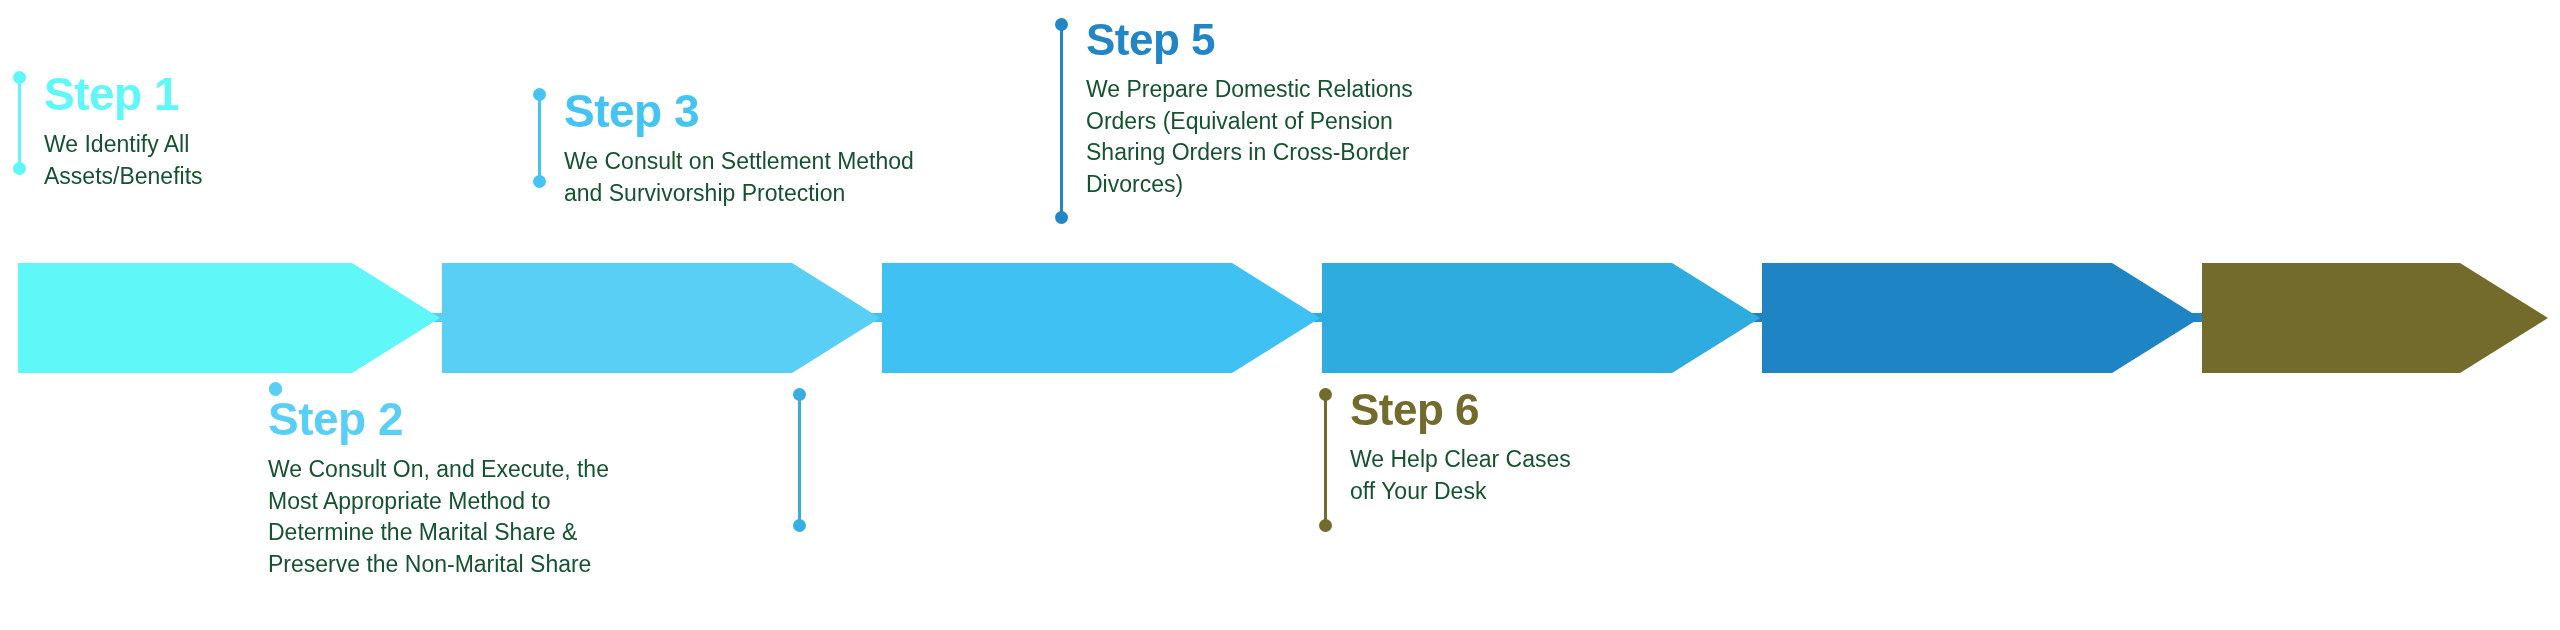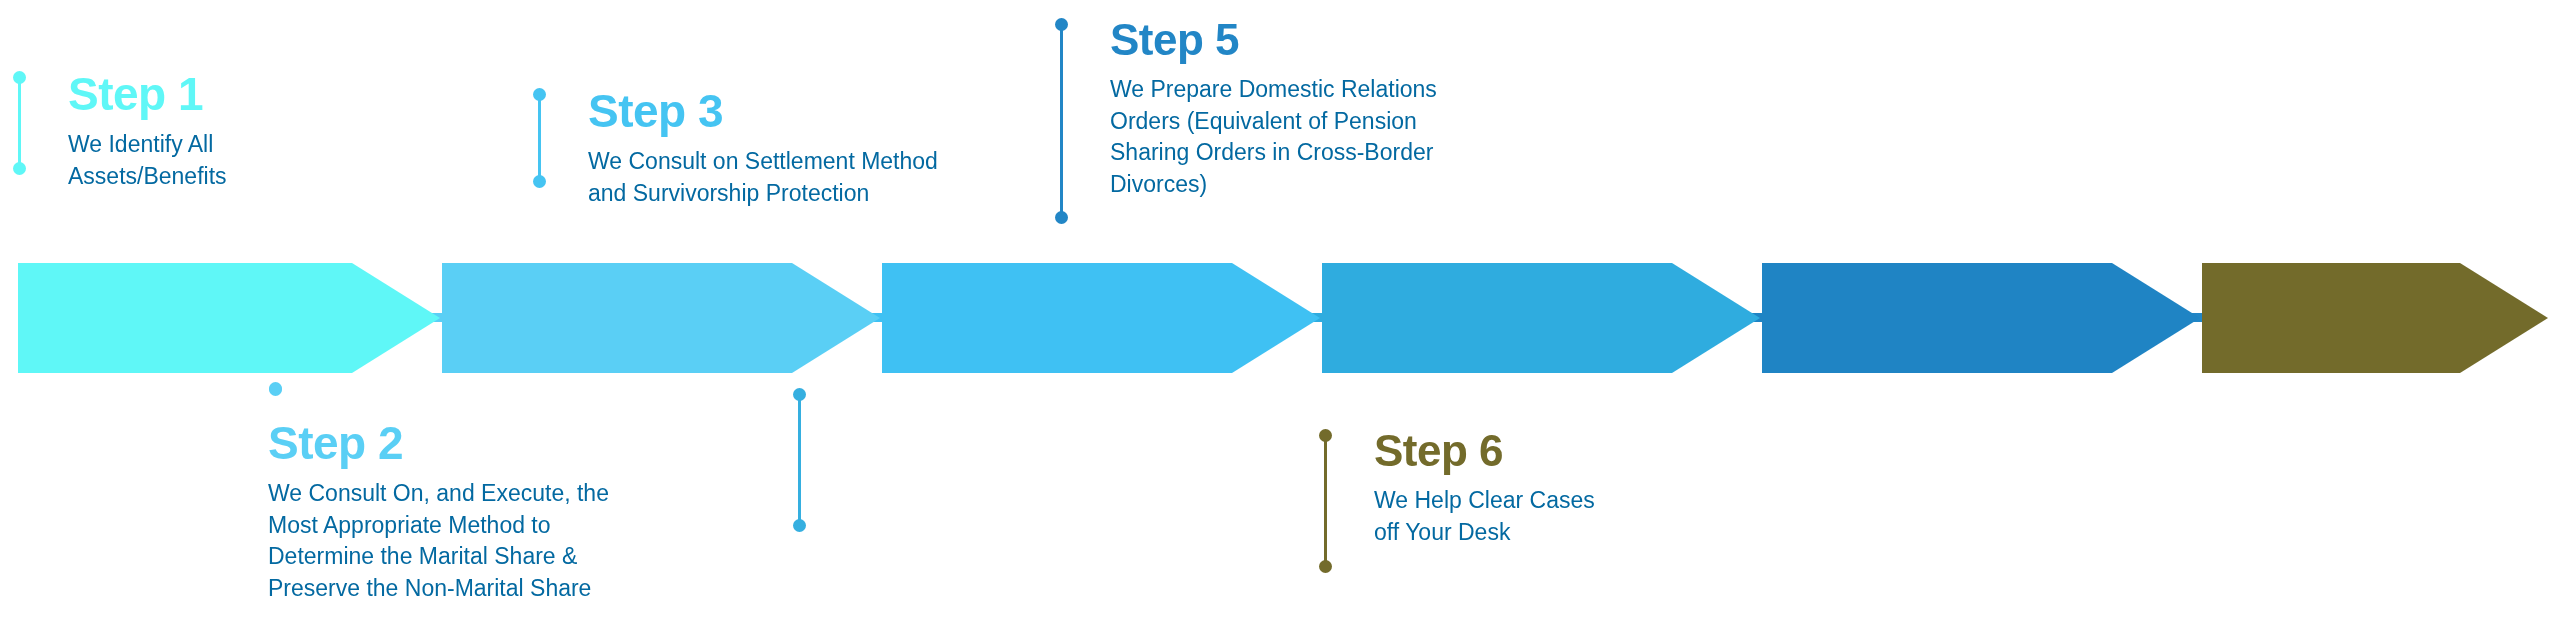--- a/index.html
+++ b/index.html
@@ -16,21 +16,20 @@
     left:0; top:263px;
     width:2560px; height:110px;
   }
   #arrow-band svg { display:block; }
 
   
   .step-label {
     position:absolute;
     display:flex;
     align-items:flex-start;
-    gap:24px;
   }
   .marker {
     position:relative;
     width:14px;
     flex:0 0 14px;
     margin-right:18px;
   }
   .marker .stem {
     position:absolute;
     left:6px; top:5px;
@@ -53,41 +52,41 @@
     font-size:46px;
     font-weight:bold;
     line-height:1.0;
     letter-spacing:-0.5px;
     white-space:nowrap;
   }
   .step-body {
     margin-top:12px;
     font-size:23px;
     line-height:1.38;
-    color:#0369a1;
+    color:#14532d;
     white-space:pre-line;
   }
 
   
   #step-1 { left:12px;   top:71px;  color:#5FF7F7; }
   #step-1 .marker { height:104px; }
 
   #step-2 { left:268px;  top:382px; color:#5ACFF5;flex-direction:column; }
   #step-2 .marker { height:200px; }
 
   #step-3 { left:532px;  top:88px;  color:#45C4F2; }
   #step-3 .marker { height:100px; }
 
   #step-4 { left:792px;  top:388px; color:#35AFE0; }
   #step-4 .marker { height:144px; }
 
   #step-5 { left:1054px; top:18px;  color:#2286C6; }
   #step-5 .marker { height:206px; }
 
-  #step-6 { left:1318px; top:388px; color:#736B2B;margin-top:41px; }
+  #step-6 { left:1318px; top:388px; color:#736B2B; }
   #step-6 .marker { height:144px; }
 
   
   #step-5 .step-heading, #step-6 .step-heading { font-size:44px; }
 </style>
 </head>
 <body>
 
 <div id="arrow-band">
   <svg width="2560" height="110" viewBox="0 0 2560 110" xmlns="http://www.w3.org/2000/svg">

